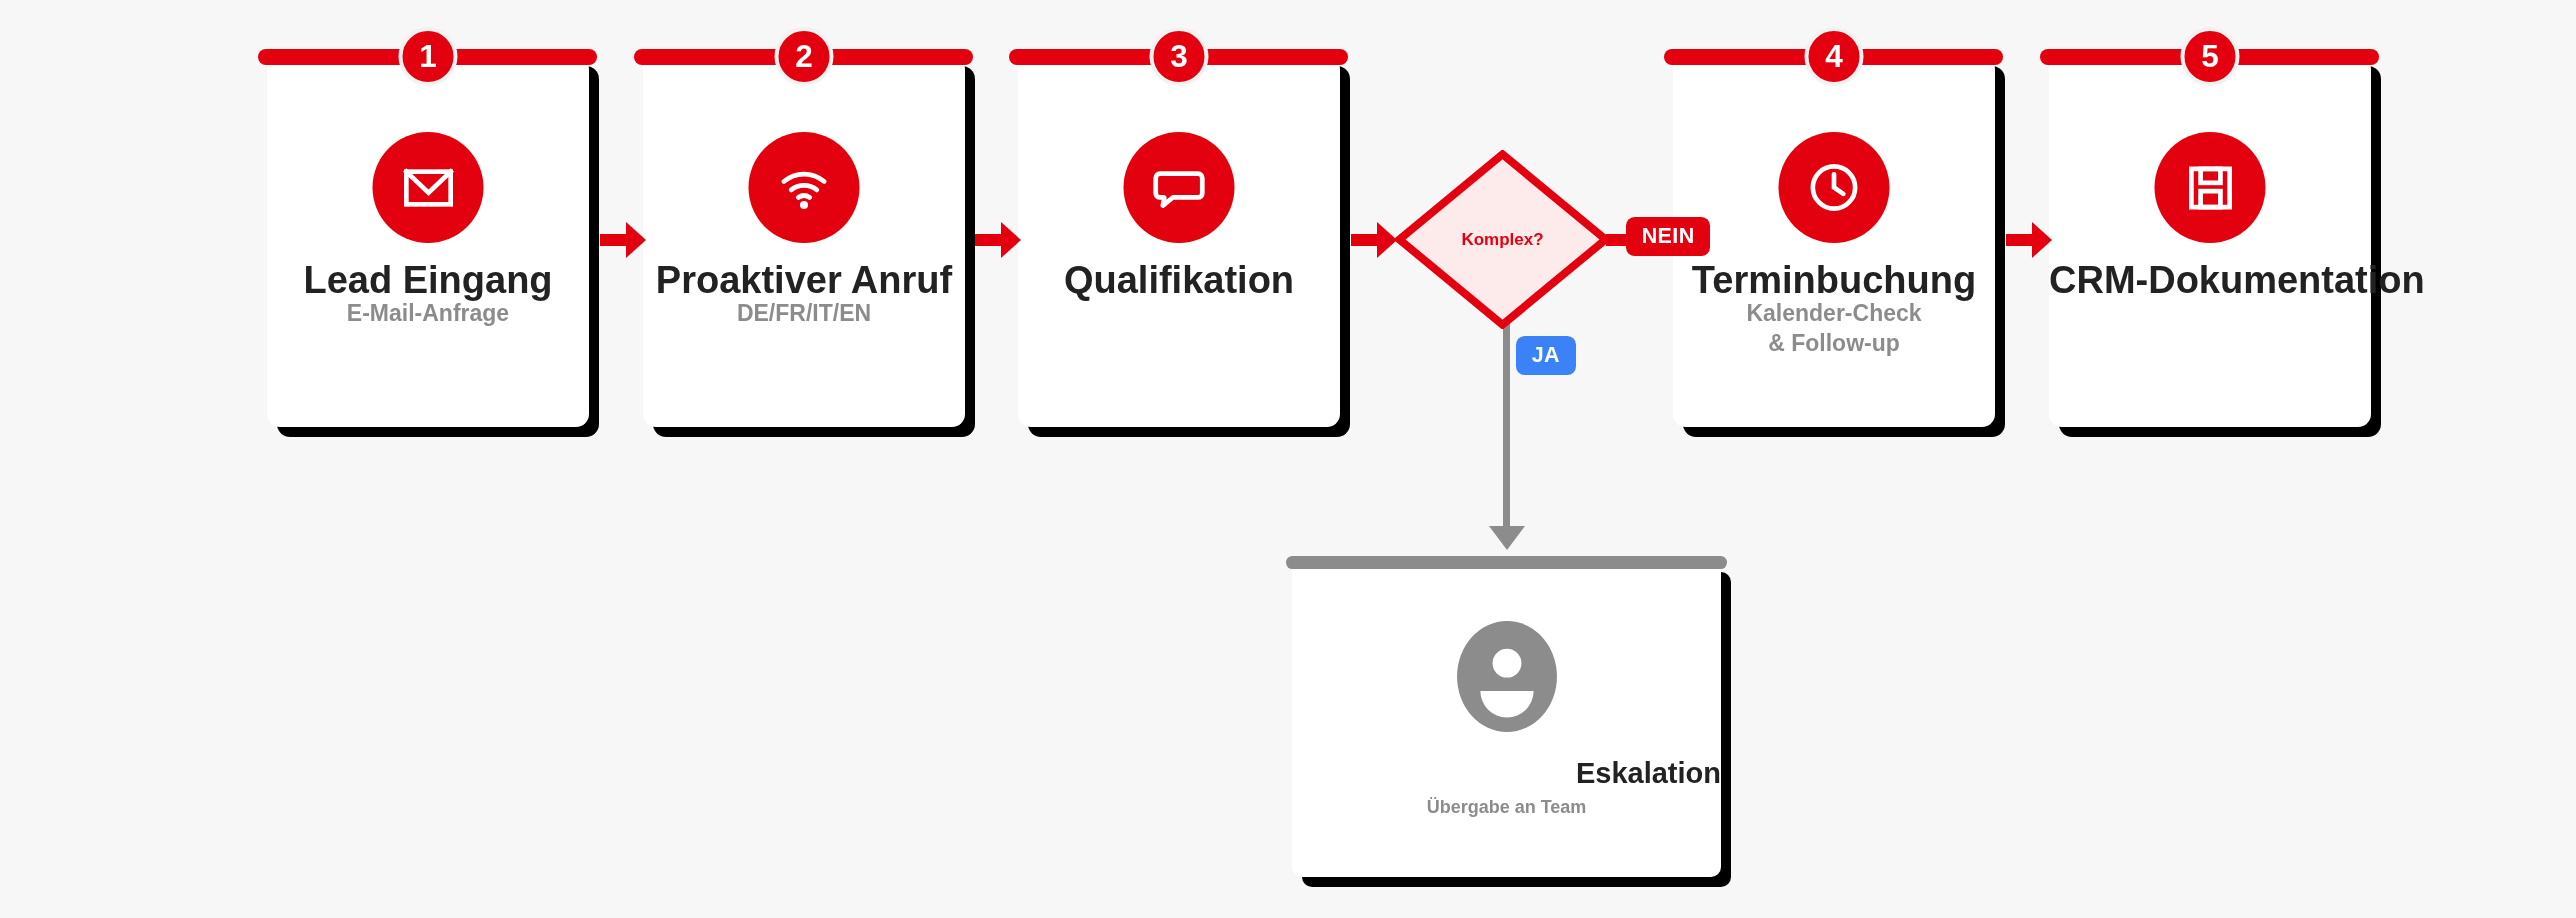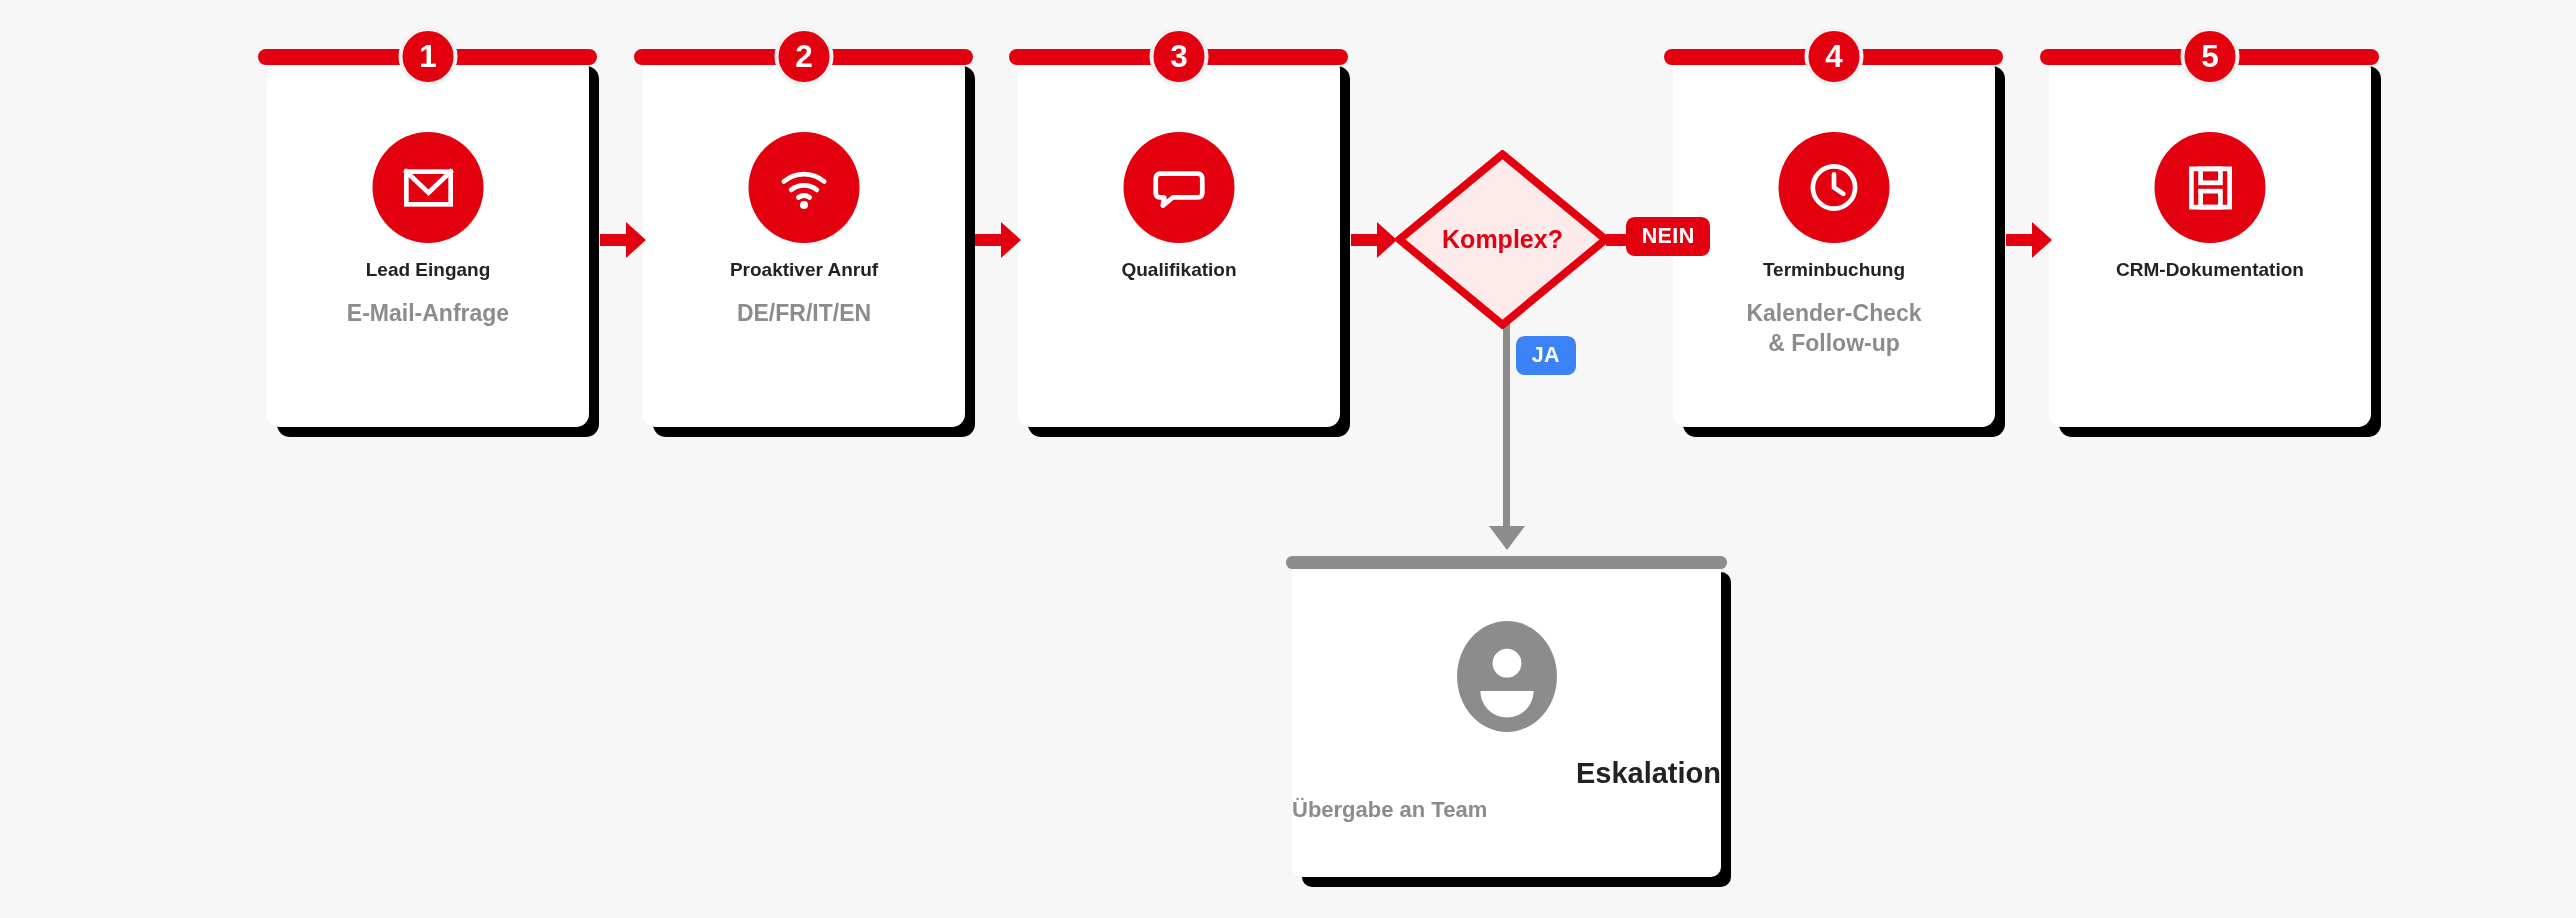--- a/index.html
+++ b/index.html
@@ -56,21 +56,21 @@
     border-radius:50%;
     background:#e3000f;
     display:flex;
     align-items:center;
     justify-content:center;
   }
   .card-title{
     position:absolute;
     top:203px; left:0; right:0;
     text-align:center;
-    font-size:19px;
+    font-size:38px;
     font-weight:bold;
     color:#222222;
     white-space:nowrap;
   }
   .card-sub{
     position:absolute;
     top:242px; left:0; right:0;
     text-align:center;
     font-size:23px;
     font-weight:bold;
@@ -105,21 +105,21 @@
     z-index:3;
   }
   .diamond svg{ display:block; width:215px; height:179px; }
   .diamond-label{
     position:absolute;
     top:0; left:0; right:0; bottom:0;
     display:flex;
     align-items:center;
     justify-content:center;
     color:#e3000f;
-    font-size:25px;
+    font-size:17px;
     font-weight:bold;
     white-space:nowrap;
   }
 
   
   .edge-badge{
     position:absolute;
     padding:8.6px 15.7px;
     border-radius:8.6px;
     color:#ffffff;
@@ -175,21 +175,22 @@
     position:absolute;
     top:195px; left:0; right:0;
     text-align:right;
     font-size:29px;
     font-weight:bold;
     color:#222222;
   }
   .esc-sub{
     position:absolute;
     top:235px; left:0; right:0;
-    font-size:22px;
+    text-align:center;
+    font-size:18px;
     font-weight:bold;
     color:#8c8c8c;
   }
 </style>
 </head>
 <body>
 
 <div id="stage">
 
   <div class="card" style="left:267px; top:56px;">

